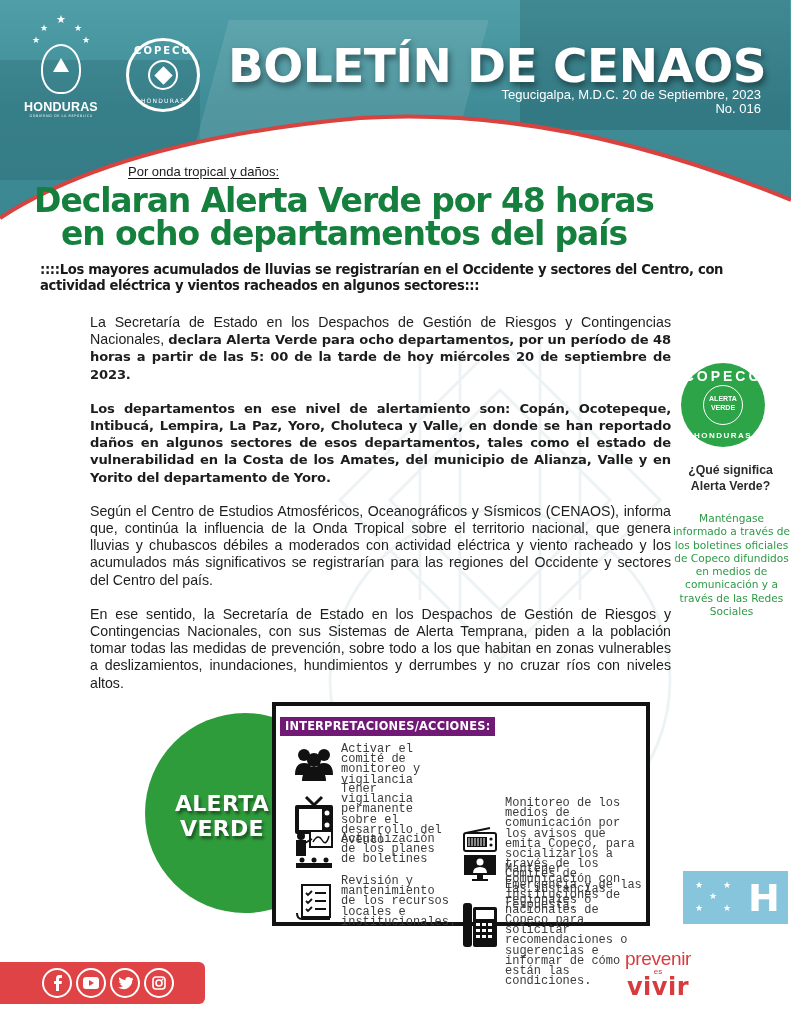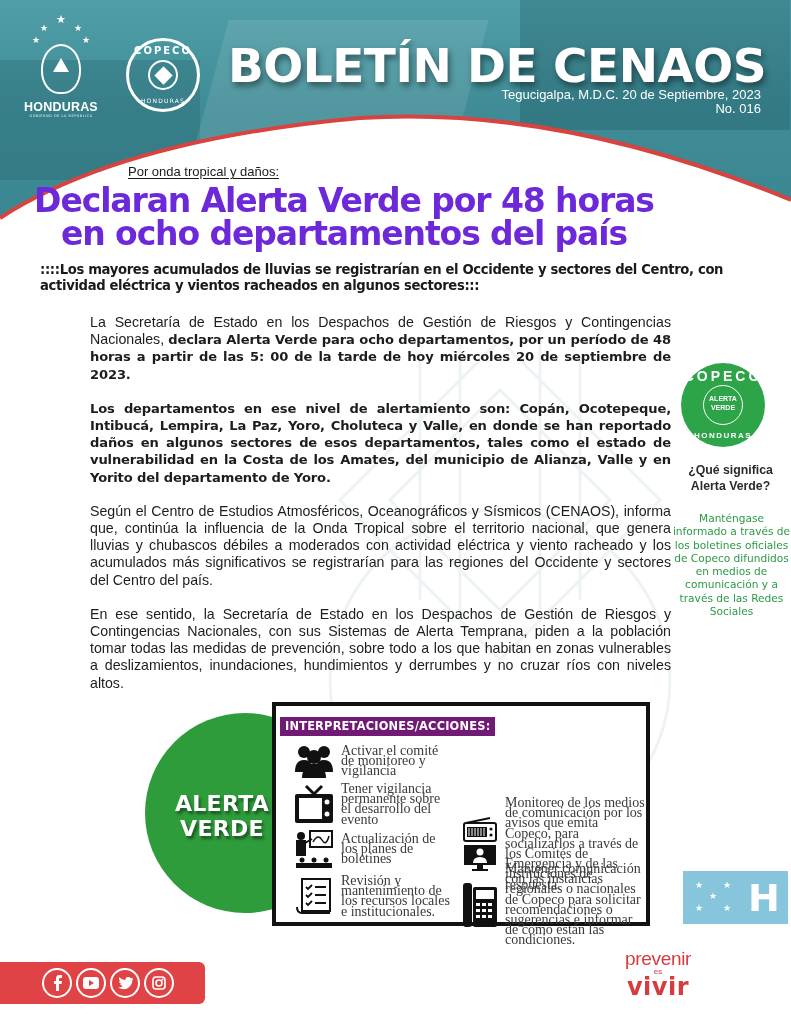--- a/index.html
+++ b/index.html
@@ -35,21 +35,21 @@
       position: absolute; left: 228px; top: 38px;
       font-family: "DejaVu Sans", sans-serif; font-weight: bold; font-size: 47px; letter-spacing: -0.5px;
       color: #ffffff; text-shadow: 2px 4px 6px rgba(0,0,0,0.45); white-space: nowrap;
     }
     .dateline { position: absolute; right: 30px; top: 88px; text-align: right; color: #ffffff; font-family: "Liberation Sans", sans-serif; font-size: 13px; line-height: 14px; }
 
     
     .kicker { position: absolute; left: 128px; top: 164px; font-family: "Liberation Sans", sans-serif; font-size: 13px; color: #1a1a1a; text-decoration: underline; text-underline-offset: 2px; }
     .headline {
       position: absolute; left: 0; top: 184px; width: 688px; text-align: center;
-      font-family: "DejaVu Sans", sans-serif; font-weight: bold; font-size: 33px; line-height: 33px; letter-spacing: -1.1px; color: #6d28d9;
+      font-family: "DejaVu Sans", sans-serif; font-weight: bold; font-size: 33px; line-height: 33px; letter-spacing: -1.1px; color: #15803d;
     }
     .subhead {
       position: absolute; left: 40px; top: 262px; width: 711px; 
       font-family: "DejaVu Sans", sans-serif; font-weight: bold; font-size: 13.2px; line-height: 16px; letter-spacing: -0.35px; color: #1a1a1a;
     }
 
     
     .body-col { position: absolute; left: 90px; top: 314px; width: 581px; font-family: "Liberation Sans", sans-serif; font-size: 14.2px; line-height: 17.2px; color: #1d1d1d; text-align: justify; }
     .body-col p { margin-bottom: 17px; }
     .body-col b { font-family: "DejaVu Sans", sans-serif; font-weight: bold; font-size: 13.1px; letter-spacing: -0.15px; }
@@ -69,21 +69,21 @@
 
     
     .alert-circle { position: absolute; left: 145px; top: 713px; width: 200px; height: 200px; border-radius: 50%; background: #2f9c3b; }
     .alert-circle .txt { position: absolute; left: 12px; top: 78px; width: 130px; text-align: center; color: #fff; font-family: "DejaVu Sans", sans-serif; font-weight: bold; font-size: 22px; line-height: 25px; text-shadow: 2px 3px 3px rgba(0,0,0,0.45); letter-spacing: 0.3px; }
 
     
     .panel { position: absolute; left: 272px; top: 702px; width: 378px; height: 224px; background: #fff; border: 4px solid #121212; }
     .panel-header { position: absolute; left: 4px; top: 11px; height: 19px; padding: 0 5px; background: #701a75; color: #fff; font-family: "DejaVu Sans", sans-serif; font-weight: bold; font-size: 11.4px; line-height: 19px; letter-spacing: 0.2px; }
     .action { position: absolute; display: flex; align-items: center; }
     .action .ico { flex: 0 0 auto; display: flex; align-items: center; justify-content: center; }
-    .action .lbl { font-family: Liberation Serif, serif; font-size: 14px; line-height: 10.2px; color: #3a3a3a; margin-left: 7px; }
+    .action .lbl { font-family: Liberation Mono, monospace; font-size: 12px; line-height: 10.2px; color: #3a3a3a; margin-left: 7px; }
 
     
     .flag { position: absolute; left: 683px; top: 871px; width: 105px; height: 53px; background: #86c5db; }
     .flag .s { position: absolute; color: #fff; font-size: 9px; line-height: 1; }
     .flag .h { position: absolute; left: 65px; top: 5px; color: #fff; font-family: "DejaVu Sans", sans-serif; font-weight: bold; font-size: 38px; line-height: 44px; }
 
     
     .social-bar { position: absolute; left: 0; top: 962px; width: 205px; height: 42px; background: #e04345; border-radius: 0 6px 6px 0; }
     .social { position: absolute; top: 6px; width: 30px; height: 30px; border: 2px solid #fff; border-radius: 50%; display: flex; align-items: center; justify-content: center; color: #fff; font-family: "DejaVu Sans", sans-serif; font-weight: bold; font-size: 14px; }
     .brand { position: absolute; left: 608px; top: 950px; width: 100px; text-align: center; color: #d83b3e; font-family: "Liberation Sans", sans-serif; }

